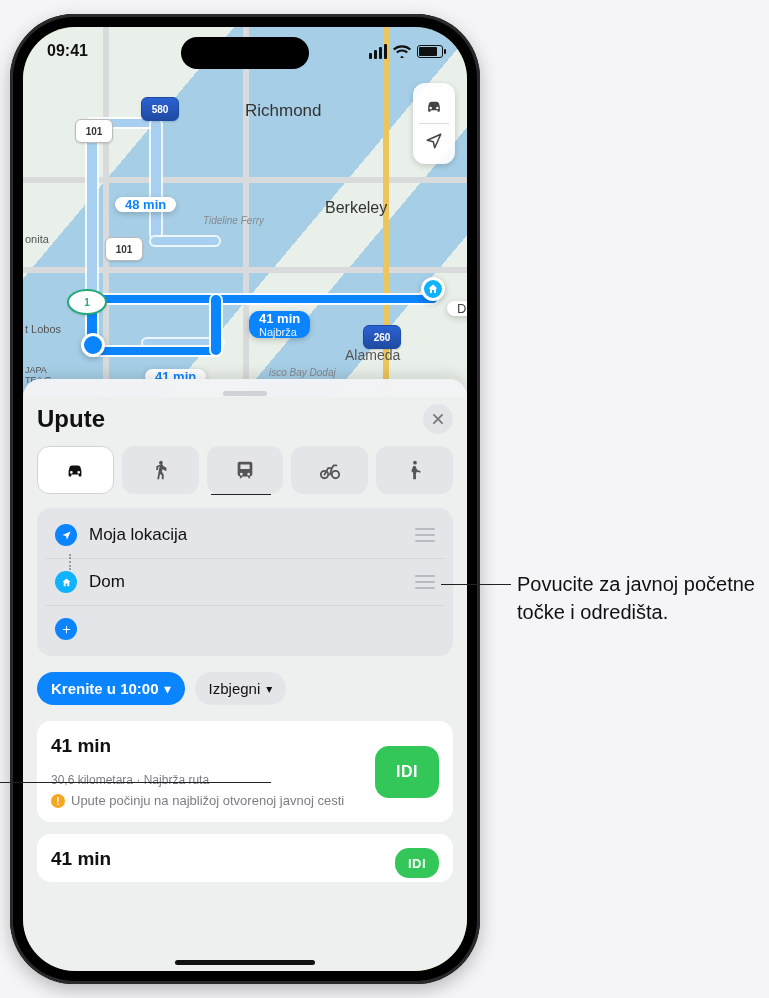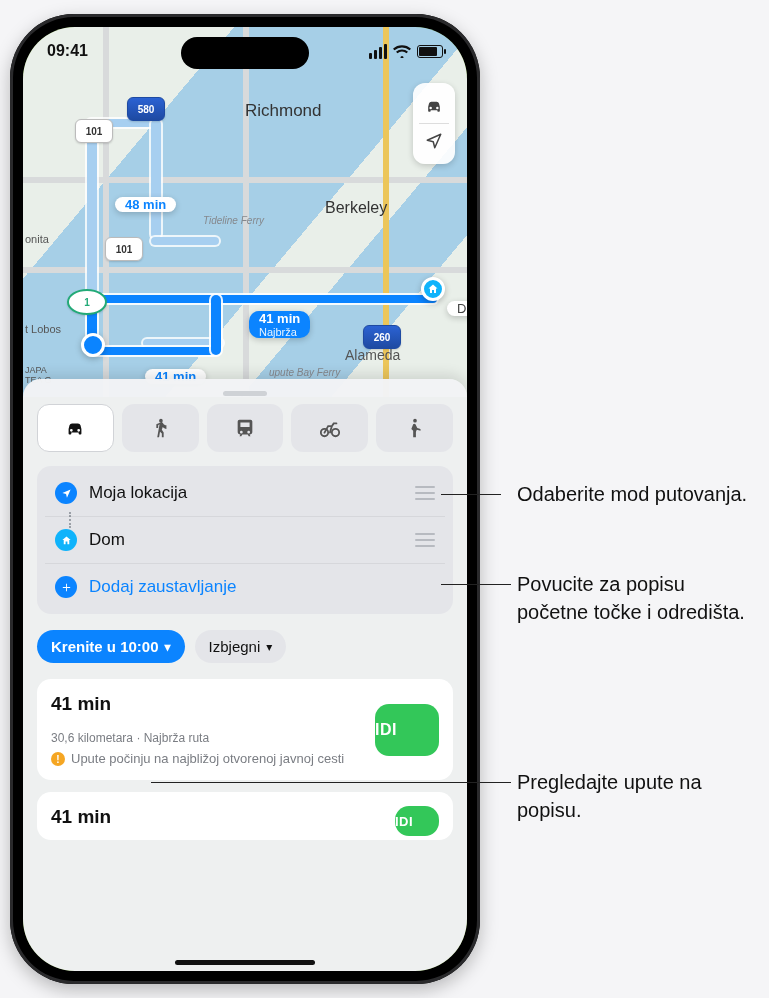--- a/index.html
+++ b/index.html
@@ -255,21 +255,21 @@
   }
   .warn-dot {
     width:14px; height:14px; border-radius:50%;
     background:#f5a623; color:#fff; font-size:10px; font-weight:800;
     display:flex; align-items:center; justify-content:center;
     flex:0 0 14px; margin-top:1px;
   }
   .go-btn {
     width:64px; height:52px; border-radius:14px;
     background:#33c759; color:#fff;
-    display:flex; align-items:center; 
+    display:flex; align-items:center; justify-content:center;
     font-weight:700; font-size:16px; letter-spacing:0.5px;
     align-self:center; cursor:pointer;
   }
   .home-indicator {
     position:absolute; bottom:6px; left:50%;
     transform:translateX(-50%);
     width:140px; height:5px; border-radius:3px; background:#111;
   }
   
   .callout {
@@ -330,58 +330,66 @@
         <div class="pin blue" style="left:58px; top:306px;"></div>
         <div class="pin home" style="left:398px; top:250px;">
           <svg viewBox="0 0 24 24">
               <path d="M12 3l9 8h-3v9h-4v-6h-4v6H6v-9H3z"></path>
             </svg>
         </div>
         <div class="bubble dst" style="left:424px; top:274px;">Dom</div>
 
         <div class="shield" style="left:52px; top:92px;">101</div>
         <div class="shield" style="left:82px; top:210px;">101</div>
-        <div class="shield interstate" style="left:104px; top:70px;text-align:right;">580</div>
+        <div class="shield interstate" style="left:118px; top:70px;text-align:right;">580</div>
         <div class="shield interstate" style="left:340px; top:298px;">260</div>
         <div class="shield state" style="left:44px; top:262px; width:22px;">1</div>
 
         <div class="bubble" style="left:92px; top:170px;">48 min</div>
         <div class="bubble" style="left:122px; top:342px;">41 min</div>
         <div class="bubble primary" style="left:226px; top:284px;">
           <span>41 min</span>
           <span class="sub">Najbrža</span>
         </div>
 
         <div class="map-label" style="left:222px; top:74px; font-size:17px; color:#333;">Richmond</div>
         <div class="map-label" style="left:302px; top:172px; font-size:16px; color:#333;">Berkeley</div>
         <div class="map-label" style="left:322px; top:320px; font-size:14px;">Alameda</div>
         <div class="map-label" style="left:2px; top:296px; font-size:11px;">t Lobos</div>
         <div class="map-label" style="left:2px; top:206px; font-size:11px;">onita</div>
         <div class="map-label" style="left:2px; top:338px; font-size:9px; white-space:pre;">JAPA
 TEA G</div>
         <div class="map-label" style="left:180px; top:188px; font-size:10px; font-style:italic; color:#85888d;">Tideline Ferry</div>
-        <div class="map-label" style="left:246px; top:340px; font-size:10px; font-style:italic; color:#85888d;">upute Bay Ferry</div>
+        <div class="map-label" style="left:246px; top:340px; font-size:10px; font-style:italic; color:#85888d;">isco Bay Dodaj</div>
 
         <div class="map-controls">
           <div class="ctrl">
             <svg viewBox="0 0 24 24" width="20" height="20" fill="#444">
                 <path d="M5 13l1-4a3 3 0 013-2h6a3 3 0 013 2l1 4v5a1 1 0 01-1 1h-1a1 1 0 01-1-1v-1H8v1a1 1 0 01-1 1H6a1 1 0 01-1-1v-5zm3 3a1.5 1.5 0 100-3 1.5 1.5 0 000 3zm8 0a1.5 1.5 0 100-3 1.5 1.5 0 000 3z"></path>
               </svg>
           </div>
           <div class="sep"></div>
           <div class="ctrl">
             <svg viewBox="0 0 24 24" width="18" height="18">
                 <path d="M3 11l18-8-8 18-2-8-8-2z" fill="none" stroke="#444" stroke-width="2" stroke-linejoin="round"></path>
               </svg>
           </div>
         </div>
       </div>
 
       <div class="sheet">
         <div class="grabber"></div>
+        <div class="sheet-head">
+          <div class="sheet-title">Upute</div>
+          <div class="close">
+            <svg viewBox="0 0 24 24" width="14" height="14">
+                <path d="M5 5l14 14M19 5L5 19" stroke="#777" stroke-width="3" stroke-linecap="round"></path>
+              </svg>
+          </div>
+        </div>
 
         <div class="modes">
           <div class="mode active">
             <svg viewBox="0 0 24 24">
                 <path d="M5 13l1-4a3 3 0 013-2h6a3 3 0 013 2l1 4v5a1 1 0 01-1 1h-1a1 1 0 01-1-1v-1H8v1a1 1 0 01-1 1H6a1 1 0 01-1-1v-5zm3 3a1.5 1.5 0 100-3 1.5 1.5 0 000 3zm8 0a1.5 1.5 0 100-3 1.5 1.5 0 000 3z"></path>
               </svg>
           </div>
           <div class="mode">
             <svg viewBox="0 0 24 24">
                 <circle cx="13" cy="4" r="2"></circle>
@@ -435,21 +443,20 @@
                 <span></span>
                 <span></span>
               </div>
           </div>
           <div class="stop-row">
             <div class="stop-icon add">
               <svg viewBox="0 0 24 24" width="11" height="11">
                   <path d="M11 4h2v16h-2zM4 11h16v2H4z" fill="#fff"></path>
                 </svg>
             </div>
-            <div class="stop-text link">Dodaj zaustavljanje</div>
           </div>
         </div>
 
         <div class="options">
           <div class="pill primary">
             <span>Krenite u 10:00</span>
             <span class="chev">▾</span>
           </div>
           <div class="pill secondary">
             <span>Izbjegni</span>
@@ -481,24 +488,22 @@
         </div>
 
         <div class="home-indicator"></div>
       </div>
 
     </div>
   </div>
 
   <div class="callout" style="left:517px; top:480px;">
     <div class="lead" style="right:246px; top:14px; width:60px;"></div>
-    <span>Odaberite mod putovanja.</span>
   </div>
   <div class="callout" style="left:517px; top:570px;">
     <div class="lead" style="right:246px; top:14px; width:70px;"></div>
-    <span>Povucite za popisu početne točke i odredišta.</span>
+    <span>Povucite za javnoj početne točke i odredišta.</span>
   </div>
   <div class="callout" style="left:517px; top:768px;">
     <div class="lead" style="right:246px; top:14px; width:360px;"></div>
-    <span>Pregledajte upute na popisu.</span>
   </div>
 
 </div>
 
 </body></html>

